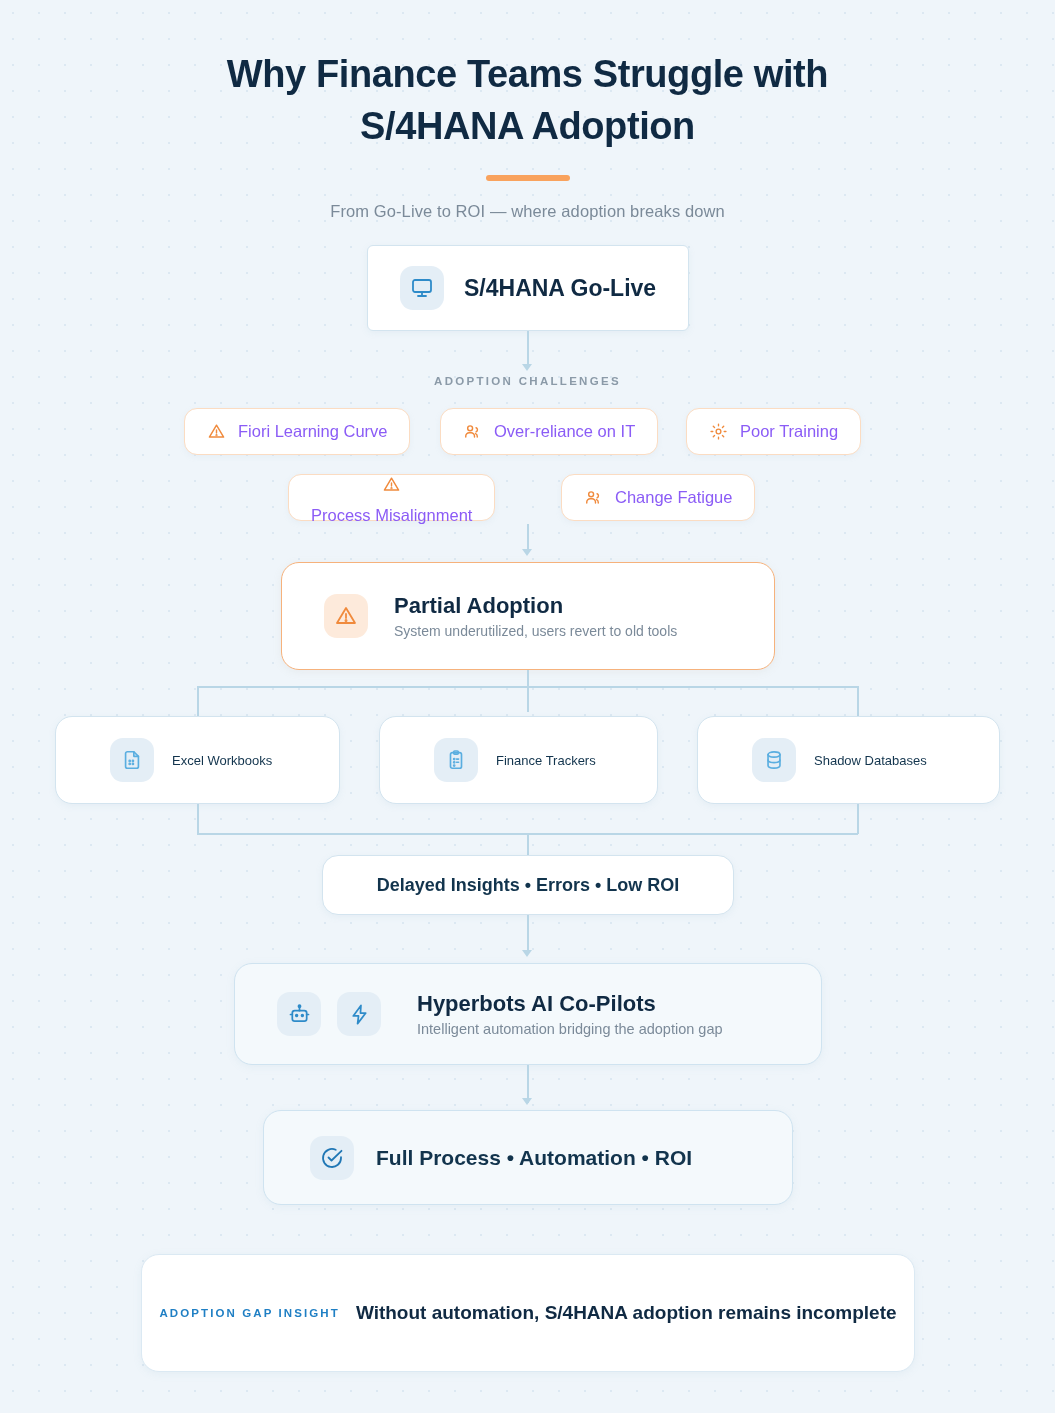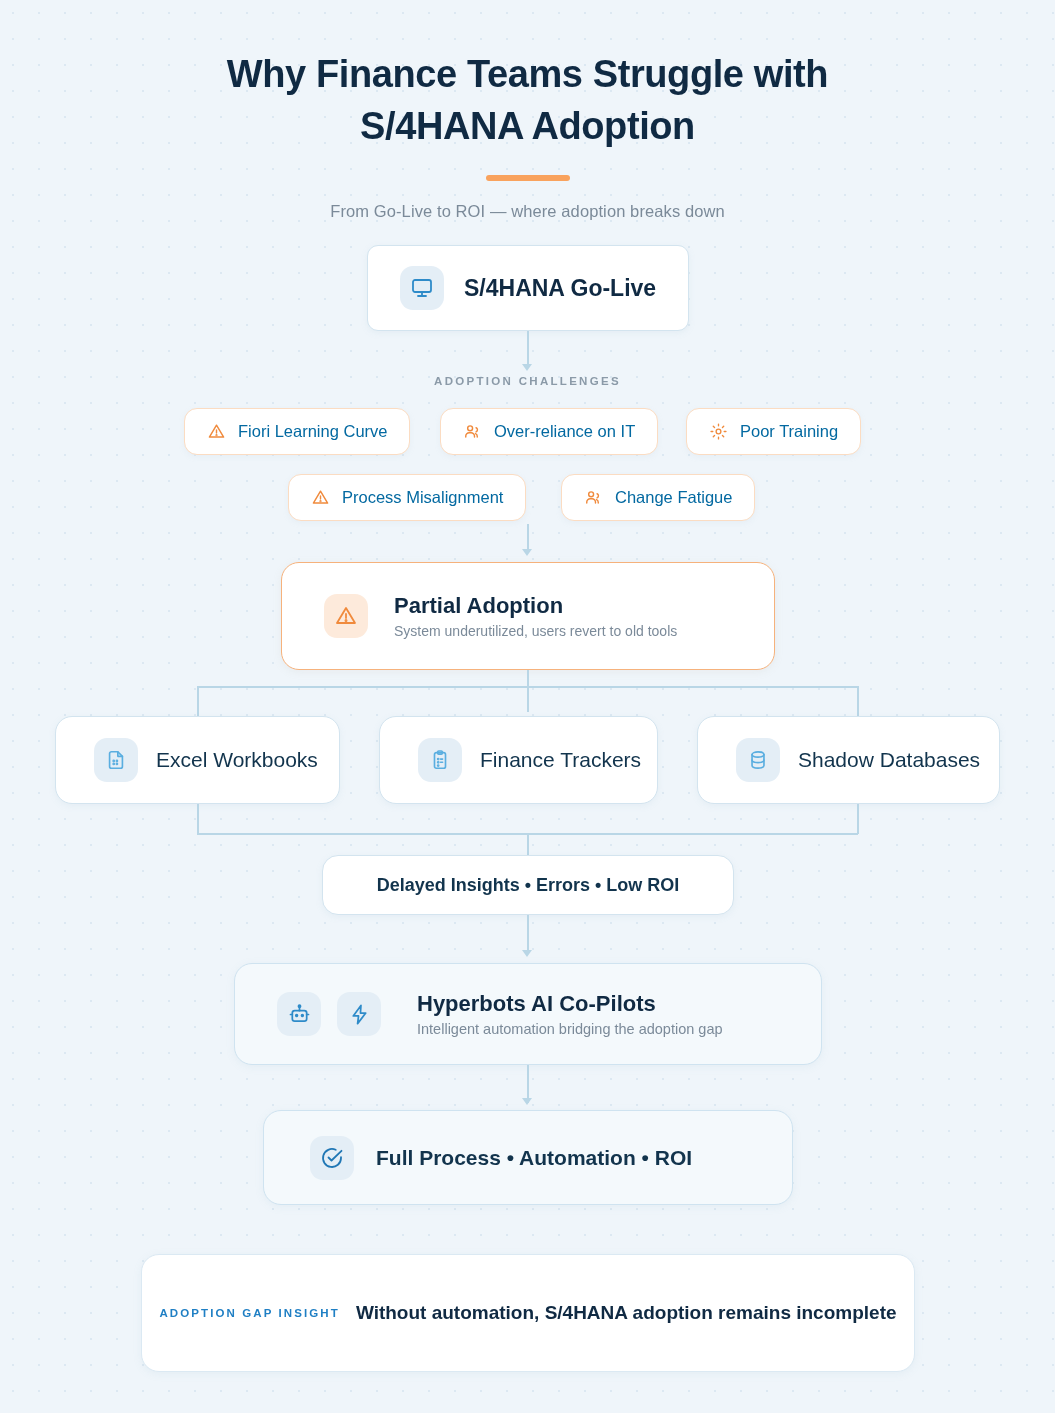--- a/index.html
+++ b/index.html
@@ -49,21 +49,21 @@
     margin-top: 21px;
     font-size: 16.5px;
     color: #7b8a99;
     letter-spacing: 0.1px;
   }
 
   
   .card {
     background: #ffffff;
     border: 1.4px solid #d3e4ef;
-    border-radius: 11px;
+    border-radius: 6px;
     box-shadow: 0 2px 7px rgba(140, 175, 200, 0.10);
   }
 
   .icon-box {
     width: 44px;
     height: 44px;
     border-radius: 13px;
     background: #e4eef6;
     display: flex;
     align-items: center;
@@ -128,21 +128,21 @@
     height: 47px;
     display: flex;
     align-items: center;
     gap: 12px;
     padding: 0 22px;
     background: #ffffff;
     border: 1.4px solid #fbdcc2;
     border-radius: 13px;
     box-shadow: 0 2px 6px rgba(160, 180, 200, 0.09);
     font-size: 16.5px;
-    color: #0369a1;
+    color: #8b5cf6;
     white-space: nowrap;
   }
 
   
   .partial {
     position: absolute;
     left: 281px;
     top: 562px;
     width: 494px;
     height: 108px;
@@ -158,26 +158,26 @@
   .partial .h { font-size: 22px; font-weight: bold; color: #102a43; }
   .partial .s { font-size: 14px; color: #7b8a99; margin-top: 4px; }
 
   
   .work {
     position: absolute;
     height: 88px;
     display: flex;
     align-items: center;
     gap: 18px;
-    padding-left: 38px;
+    padding-left: 54px;
     background: #ffffff;
     border: 1.4px solid #d3e4ef;
     border-radius: 17px;
     box-shadow: 0 2px 7px rgba(140, 175, 200, 0.10);
-    font-size: 21px;
+    font-size: 13px;
     color: #12344d;
     white-space: nowrap;
   }
 
   
   .outcome {
     position: absolute;
     left: 322px;
     top: 855px;
     width: 412px;
@@ -316,21 +316,21 @@
   <div class="chip" style="left:686px; top:408px;">
     <span>
       <svg width="19" height="19" viewBox="0 0 24 24" fill="none" stroke="#f08a3c" stroke-width="1.7" stroke-linecap="round" stroke-linejoin="round">
         <circle cx="12" cy="12" r="3"></circle>
         <path d="M12 2.6v2.2M12 19.2v2.2M21.4 12h-2.2M4.8 12H2.6M18.6 5.4l-1.6 1.6M7 17l-1.6 1.6M18.6 18.6L17 17M7 7L5.4 5.4"></path>
       </svg>
     </span>
     <span>Poor Training</span>
   </div>
 
-  <div class="chip" style="left:288px; top:474px;">
+  <div class="chip" style="left:288px; top:474px;flex-direction:column;">
     <span>
       <svg width="19" height="19" viewBox="0 0 24 24" fill="none" stroke="#f08a3c" stroke-width="1.8" stroke-linecap="round" stroke-linejoin="round">
         <path d="M12 4 L21 19 H3 Z"></path>
           <line x1="12" y1="10" x2="12" y2="14"></line>
           <circle cx="12" cy="16.6" r="0.5" fill="#f08a3c"></circle>
       </svg>
     </span>
     <span>Process Misalignment</span>
   </div>
 

